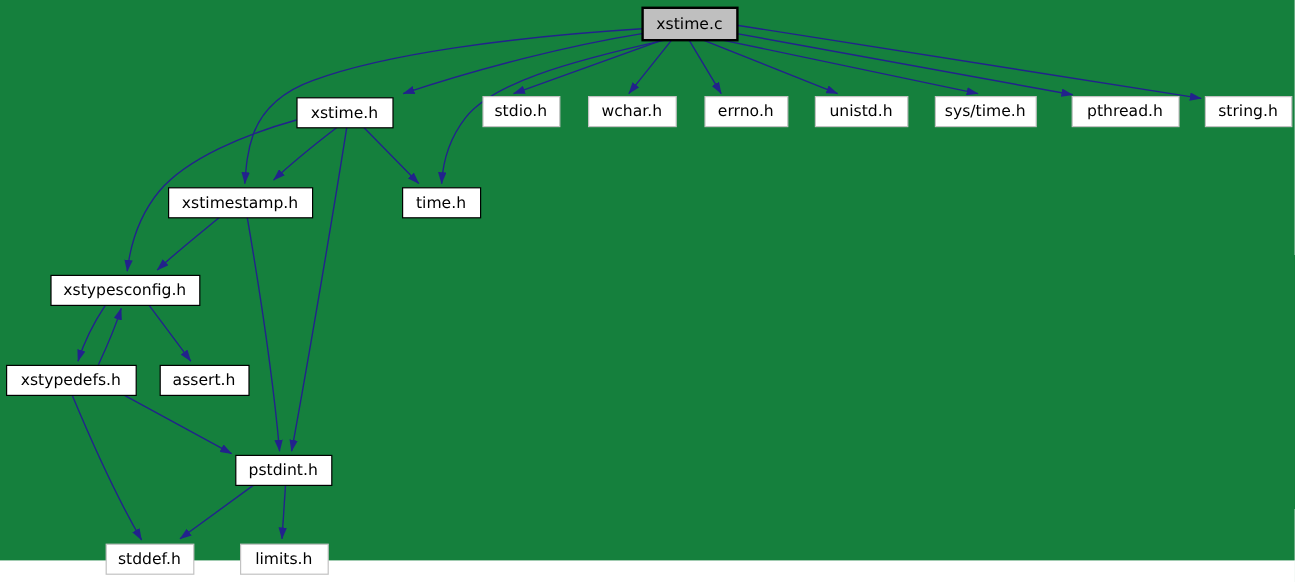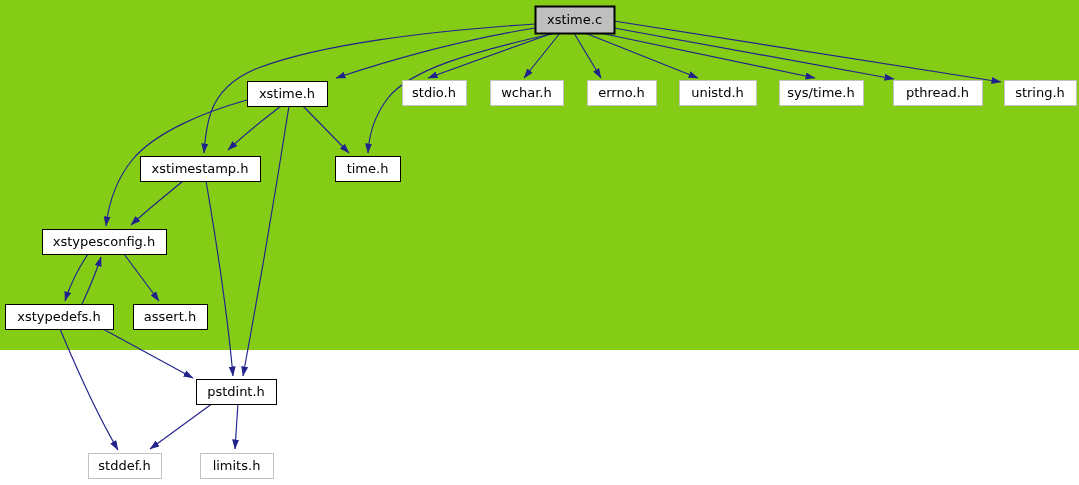--- a/index.html
+++ b/index.html
@@ -7,22 +7,22 @@
     padding: 0;
     background: #ffffff;
     width: 1079px;
     height: 485px;
     overflow: hidden;
     font-family: "DejaVu Sans", "Liberation Sans", sans-serif;
   }
   #graph-wrap {
     position: relative;
     width: 1079px;
-    height: 350px;
-    background: #84cc16;
+    height: 467px;
+    background: #15803d;
   }
   svg { display: block; }
   .edge-path {
     fill: none;
     stroke-width: 1.15;
   }
   .node-rect { }
   .node-label {
     font-size: 13px;
     fill: #000000;

